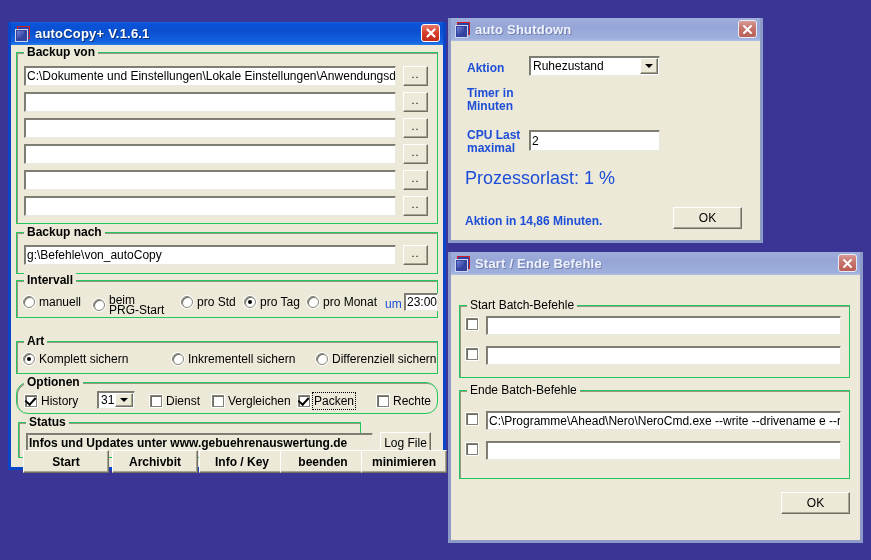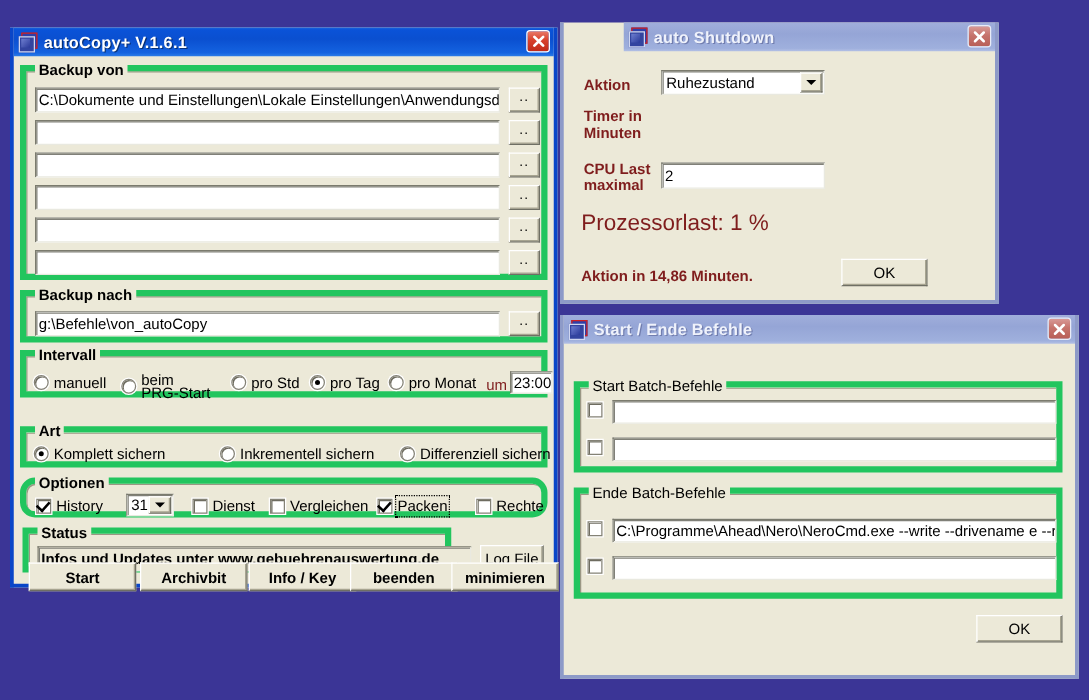--- a/index.html
+++ b/index.html
@@ -44,21 +44,21 @@
     display:flex;align-items:center;justify-content:center;
   }
   .closebtn.dim{
     border:1px solid #e7ebf7;
     background:linear-gradient(to bottom,#d89a97 0%,#c6736c 45%,#b85f57 100%);
   }
   .closebtn svg{display:block;}
 
   
   .group{
-    position:absolute;border:5px solid #22c55e;box-sizing:border-box;
+    position:absolute;border:1px solid #22c55e;box-sizing:border-box;
     box-shadow:inset 1px 1px 0 #9a9784;
   }
   .group > .glabel{
     position:absolute;top:-8px;left:7px;background:#ece9d8;padding:0 3px;
     font-size:12px;font-weight:bold;color:#000;white-space:nowrap;
   }
   .group > .glabel.thin{font-weight:normal;font-size:12px;}
 
   .tbox{
     position:absolute;box-sizing:border-box;background:#ffffff;
@@ -110,27 +110,27 @@
     position:absolute;right:1px;top:1px;bottom:1px;width:16px;background:#ece9d8;
     border:1px solid #ffffff;border-right-color:#6f6f64;border-bottom-color:#6f6f64;
     box-shadow:inset -1px -1px 0 #a7a490;
     display:flex;align-items:center;justify-content:center;
   }
   .combo .arrow i{
     display:block;width:0;height:0;border-left:4px solid transparent;border-right:4px solid transparent;
     border-top:4px solid #000;
   }
 
-  .statictext{position:absolute;font-size:12px;color:#7f1d1d;white-space:nowrap;}
+  .statictext{position:absolute;font-size:12px;color:#1d4ed8;white-space:nowrap;}
   .statictext.b{font-weight:bold;}
   .big{font-size:18px;}
 
   
   #winAuto{left:8px;top:22px;width:438px;height:448px;}
-  #winShut{left:448px;top:18px;width:351px;height:225px;padding-left:48px;}
+  #winShut{left:448px;top:18px;width:315px;height:225px;}
   #winCmd {left:448px;top:252px;width:415px;height:291px;}
 </style>
 </head>
 <body>
 
 <div class="win inactive" id="winShut">
   <div class="titlebar inactive">
     <span class="title-ico">
         <span class="sq1"></span>
         <span class="sq2"></span>

